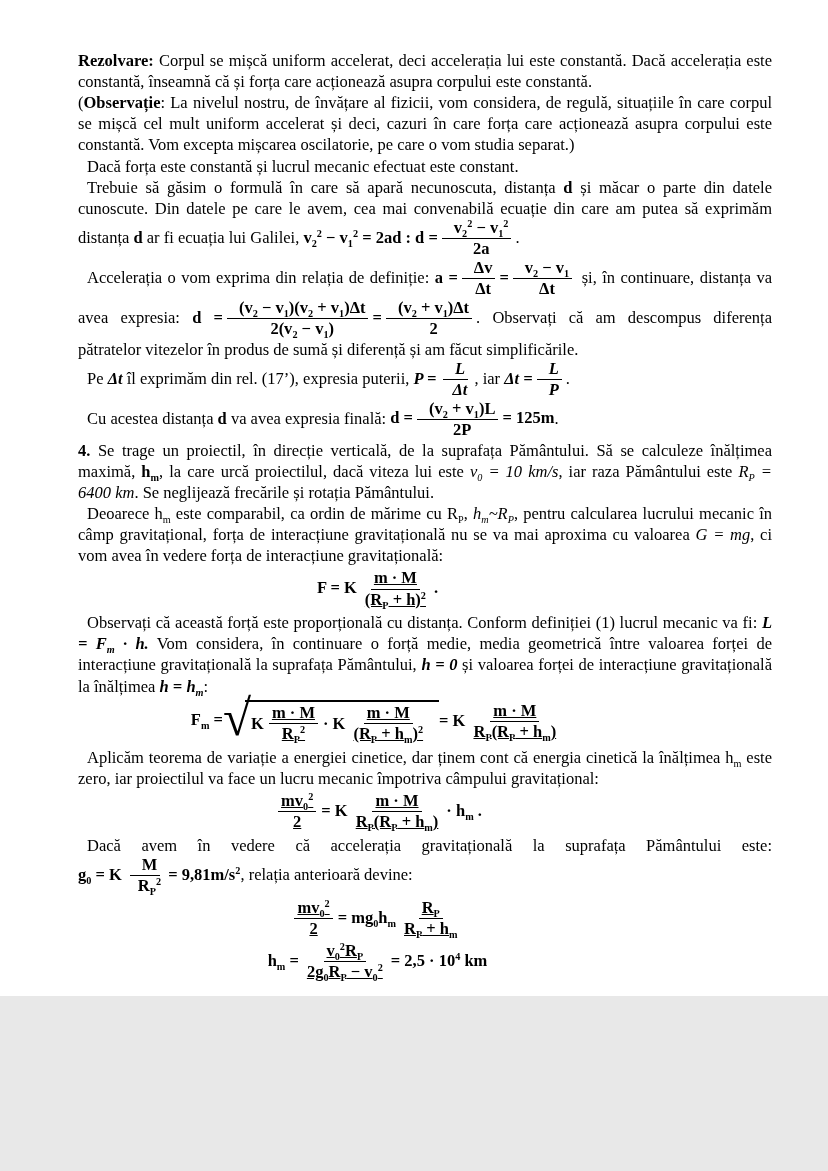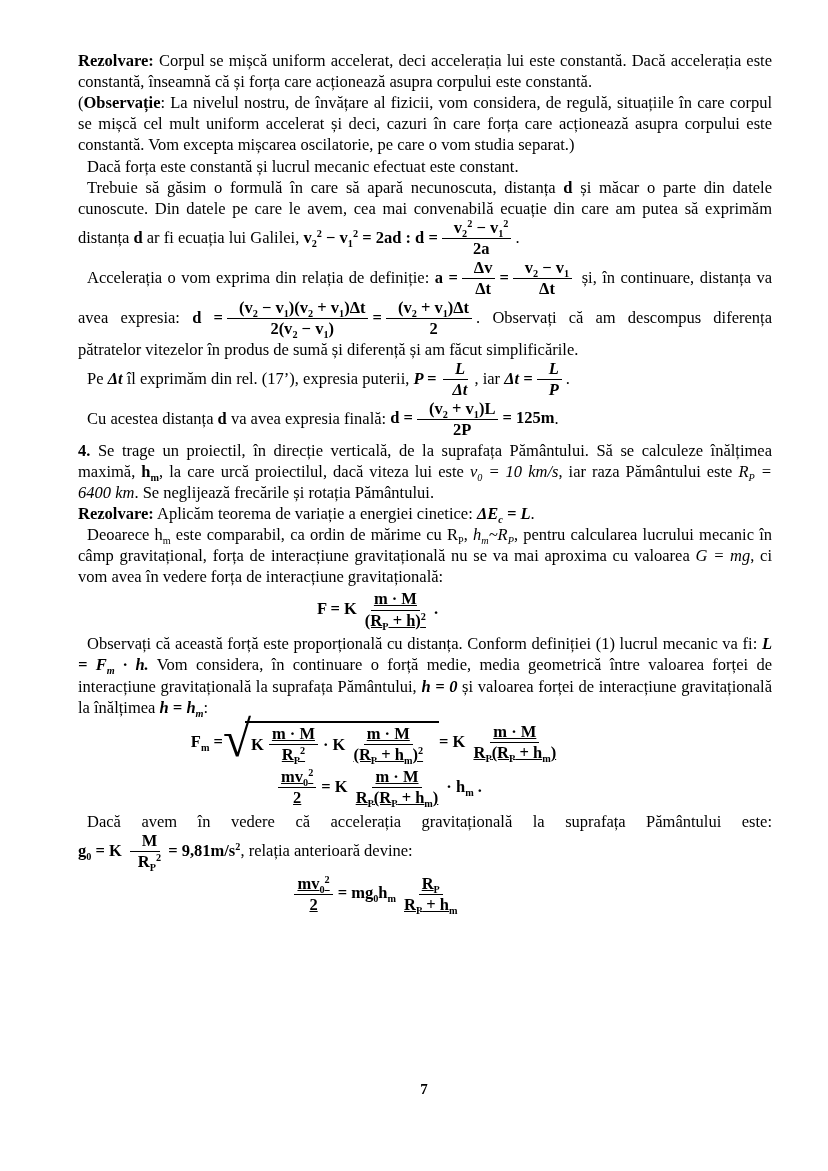--- a/index.html
+++ b/index.html
@@ -1,18 +1,18 @@
 <!DOCTYPE html>
 <html><head>
 <meta charset="utf-8">
 <style>
   html,body{margin:0;padding:0;background:#e8e8e8;}
   .page{
     position:relative;
-    width:828px;height:1171px;
+    width:828px;height:996px;
     background:#ffffff;
     font-family:"Liberation Serif", serif;
     font-size:16.5px;
     line-height:1.28;
     color:#000;
     overflow:hidden;
   }
   .content{
     position:absolute;
     left:78px;top:50px;width:694px;
@@ -86,21 +86,20 @@
           <span class="den">P</span>
         </span><span>.</span></p>
 
     <p class="ind"><span>Cu acestea distanța </span><span class="b">d</span><span> va avea expresia finală: </span><span class="m">d =</span><span class="frac b">
           <span class="num">(v<sub>2</sub> + v<sub>1</sub>)L</span>
           <span class="den">2P</span>
         </span><span class="m">= 125m</span><span>.</span></p>
 
     <p><span class="b">4.</span><span> Se trage un proiectil, în direcție verticală, de la suprafața Pământului. Să se calculeze înălțimea maximă, </span><span class="m">h<sub>m</sub></span><span>, la care urcă proiectilul, dacă viteza lui este </span><span class="i">v<sub>0</sub> = 10 km/s</span><span>, iar raza Pământului este </span><span class="i">R<sub>P</sub> = 6400 km</span><span>. Se neglijează frecările și rotația Pământului.</span></p>
 
-    <p><span class="b">Rezolvare:</span><span> Aplicăm teorema de variație a energiei cinetice: </span><span class="bi">ΔE<sub>c</sub> = L</span><span>.</span></p>
 
     <p class="ind"><span>Deoarece </span><span>h<sub>m</sub></span><span> este comparabil, ca ordin de mărime cu </span><span>R<sub>P</sub></span><span>, </span><span class="i">h<sub>m</sub>~R<sub>P</sub></span><span>, pentru calcularea lucrului mecanic în câmp gravitațional, forța de interacțiune gravitațională nu se va mai aproxima cu valoarea </span><span class="i">G = mg</span><span>, ci vom avea în vedere forța de interacțiune gravitațională:</span></p>
 
     <span class="eq"><span>F = K</span><span class="frac">
           <span class="num">m · M</span>
           <span class="den">(R<sub>P</sub> + h)<sup>2</sup></span>
         </span><span>.</span></span>
 
     <p class="ind"><span>Observați că această forță este proporțională cu distanța. Conform definiției (1) lucrul mecanic va fi: </span><span class="bi">L = F<sub>m</sub> · h.</span><span> Vom considera, în continuare o forță medie, media geometrică între valoarea forței de interacțiune gravitațională la suprafața Pământului, </span><span class="bi">h = 0</span><span> și valoarea forței de interacțiune gravitațională la înălțimea </span><span class="bi">h = h<sub>m</sub></span><span>:</span></p>
 
@@ -116,20 +115,21 @@
             <span class="frac">
               <span class="num">m · M</span>
               <span class="den">(R<sub>P</sub> + h<sub>m</sub>)<sup>2</sup></span>
             </span>
           </span>
         </span><span>= K</span><span class="frac">
           <span class="num">m · M</span>
           <span class="den">R<sub>P</sub>(R<sub>P</sub> + h<sub>m</sub>)</span>
         </span></span>
 
+    <p class="ind"><span>Aplicăm teorema de variație a energiei cinetice, dar ținem cont că energia cinetică la înălțimea </span><span>h<sub>m</sub></span><span> este zero, iar proiectilul va face un lucru mecanic împotriva câmpului gravitațional:</span></p>
 
     <span class="eq"><span class="frac">
           <span class="num">mv<sub>0</sub><sup>2</sup></span>
           <span class="den">2</span>
         </span><span>= K</span><span class="frac">
           <span class="num">m · M</span>
           <span class="den">R<sub>P</sub>(R<sub>P</sub> + h<sub>m</sub>)</span>
         </span><span>· h<sub>m</sub> .</span></span>
 
     <p class="ind"><span class="fullline">Dacă avem în vedere că accelerația gravitațională la suprafața Pământului este:</span><span class="m">g<sub>0</sub> = K</span><span class="frac b">
@@ -139,17 +139,21 @@
 
     <span class="eq"><span class="frac">
           <span class="num">mv<sub>0</sub><sup>2</sup></span>
           <span class="den">2</span>
         </span><span>= mg<sub>0</sub>h<sub>m</sub></span><span class="frac">
           <span class="num">R<sub>P</sub></span>
           <span class="den">R<sub>P</sub> + h<sub>m</sub></span>
         </span></span>
 
 
+    <span class="eq"><span>h<sub>m</sub> =</span><span class="frac">
+          <span class="num">v<sub>0</sub><sup>2</sup>R<sub>P</sub></span>
+          <span class="den">2g<sub>0</sub>R<sub>P</sub> − v<sub>0</sub><sup>2</sup></span>
+        </span><span>= 2,5 · 10<sup>4</sup> km</span></span>
 
   </div>
 
   <div class="footer">7</div>
 </div>
 
 </body></html>

